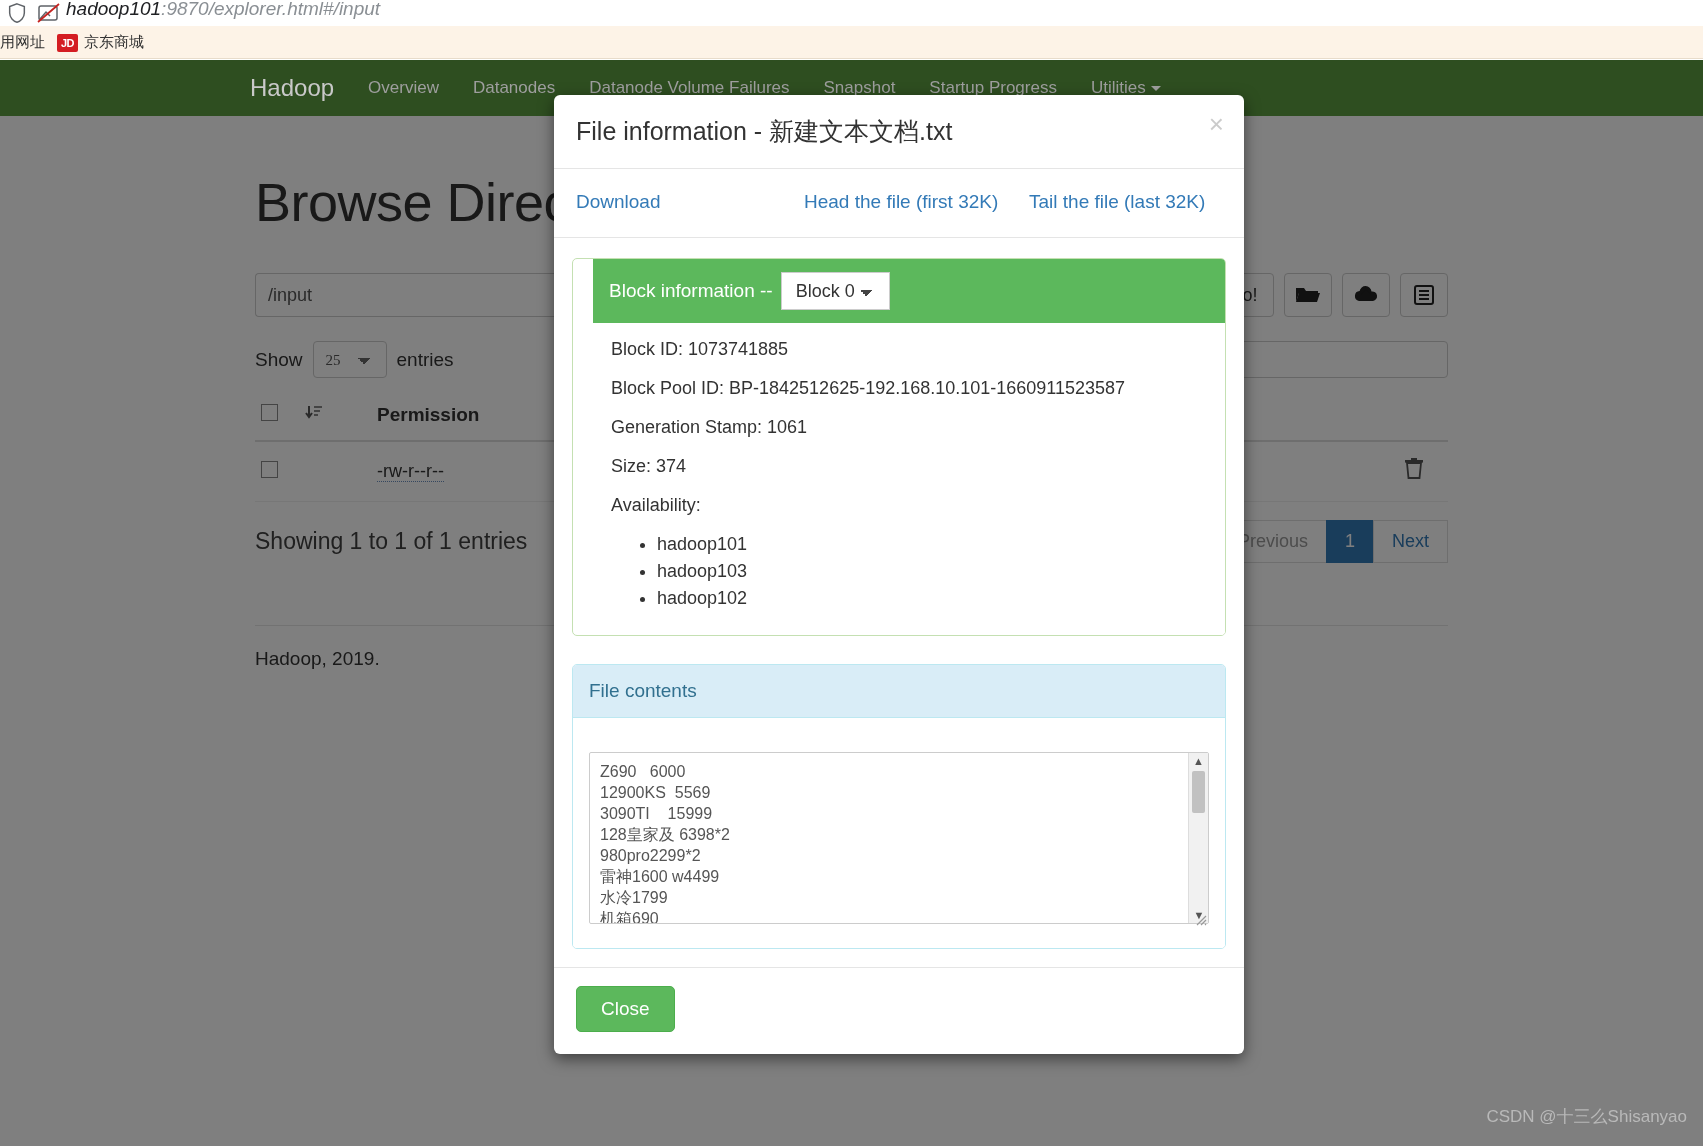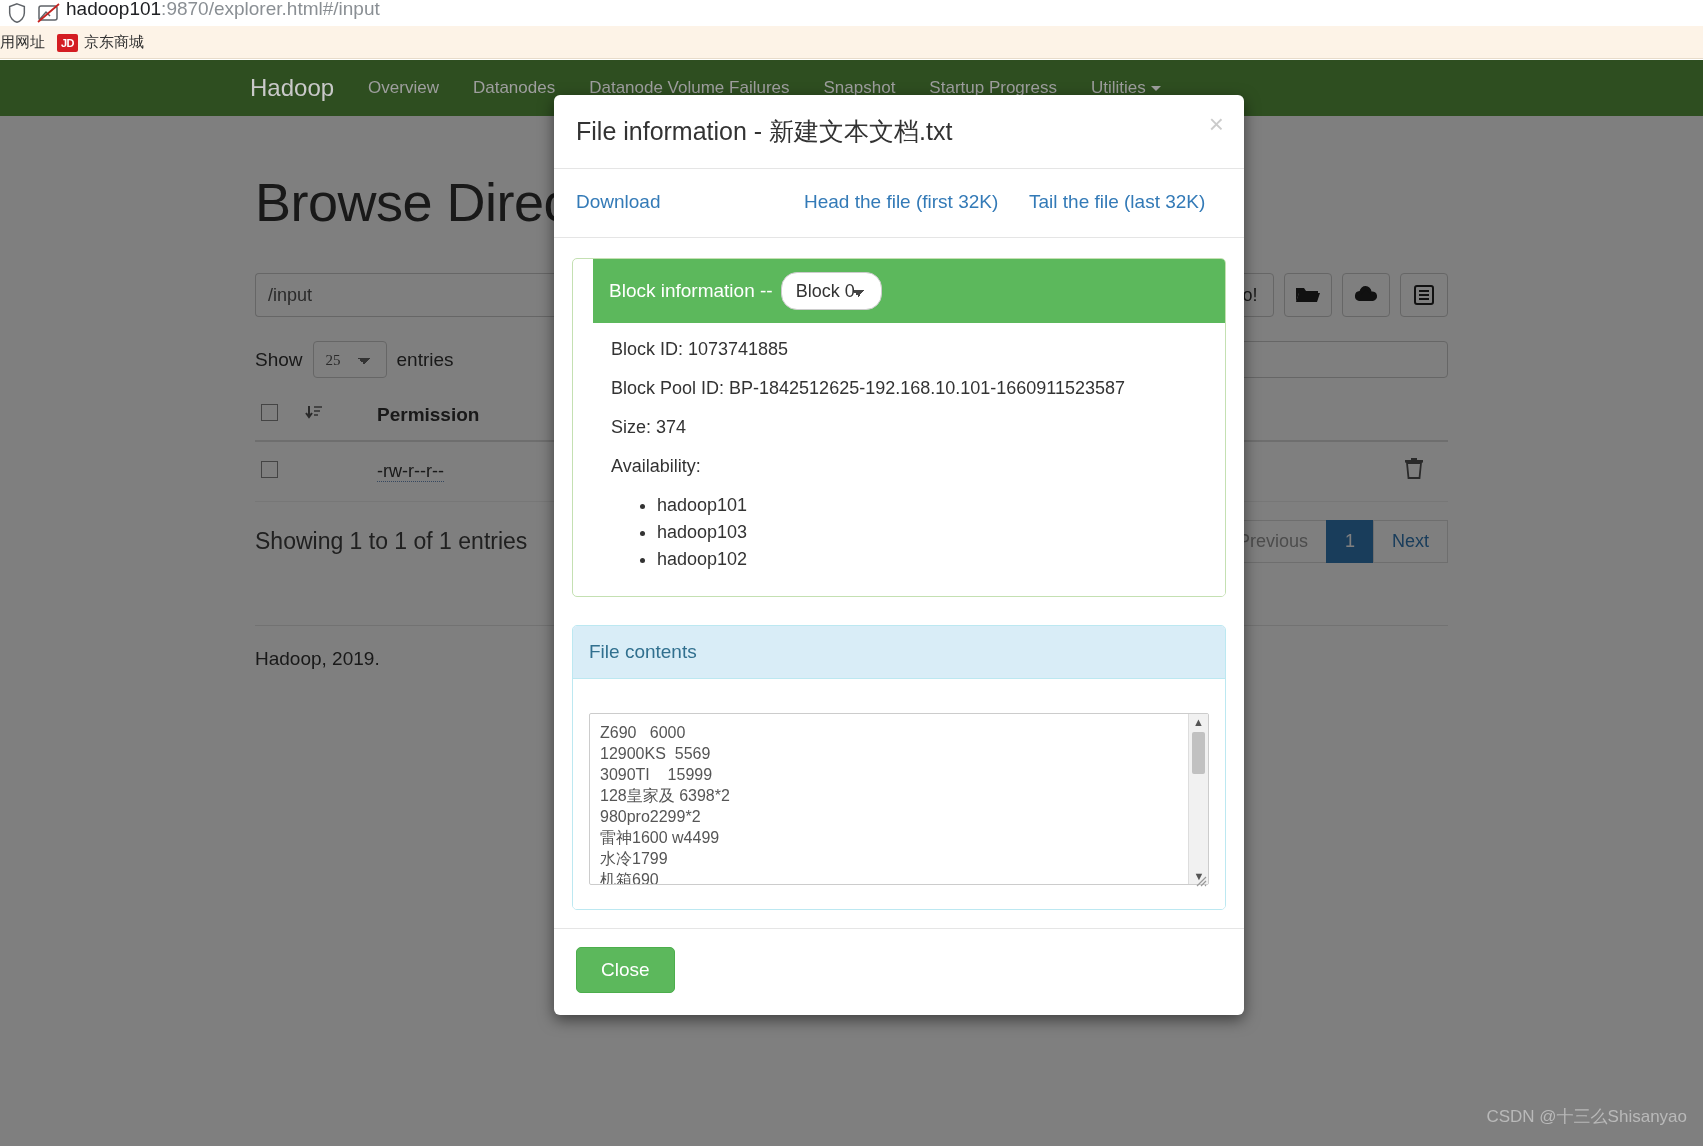--- a/index.html
+++ b/index.html
@@ -10,20 +10,21 @@
     background:#ffffff;
     overflow:hidden;
     position:relative;
   }
 
   
   .url-bar {
     position:absolute; top:0; left:0; width:1703px; height:26px;
     background:#ffffff; display:flex; align-items:center; padding-left:6px;
     overflow:hidden;
+    font-style:italic;
   }
   .shield-icon { width:22px; height:22px; flex:0 0 auto; }
   .pageicon { width:26px; height:22px; flex:0 0 auto; margin-left:8px;}
   .url-text {
     font-size:19px; color:#202124; white-space:nowrap;
     margin-left:4px; position:relative; top:-4px;
   }
   .url-text .dim { color:#8a8f94; }
 
   .bookmarks {
@@ -141,21 +142,21 @@
   .modal-links a { color:#337ab7; font-size:19px; text-decoration:none; }
   .ml1 { width:228px; } .ml2 { width:225px; }
   .modal-body { padding:20px 18px 18px 18px; }
 
   .panel-success { border:1px solid #c4e0b2; border-radius:5px; overflow:hidden;padding-left:20px; }
   .panel-success .ph {
     background:#5cb85c; padding:13px 16px; display:flex; align-items:center; gap:8px;
   }
   .ph-label { color:#fff; font-size:19px; }
   .block-select {
-    height:38px; width:101px; border:1px solid #ccc; border-radius:16px;
+    height:38px; width:109px; border:1px solid #ccc; border-radius:0;
     background:#fff; font-size:18px; color:#333; padding-left:14px;
     font-family:inherit; -webkit-appearance:none; appearance:none;
     background-image:linear-gradient(45deg,transparent 50%,#444 50%),linear-gradient(135deg,#444 50%,transparent 50%);
     background-position:calc(100% - 22px) 17px, calc(100% - 16px) 17px;
     background-size:7px 7px,7px 7px; background-repeat:no-repeat;
   }
   .panel-success .pb { padding:16px 18px 20px 18px; background:#fff; }
   .pb p { font-size:18px; color:#333; margin:0 0 18px 0; }
   .pb ul { margin:0; padding-left:46px; }
   .pb li { font-size:18px; color:#333; margin-bottom:6px; list-style:disc;}
@@ -358,20 +359,21 @@
     <div class="panel-success">
       <div class="ph">
         <span class="ph-label">Block information --</span>
         <select class="block-select">
           <option>Block 0</option>
         </select>
       </div>
       <div class="pb">
         <p>Block ID: 1073741885</p>
         <p>Block Pool ID: BP-1842512625-192.168.10.101-1660911523587</p>
+        <p>Generation Stamp: 1061</p>
         <p>Size: 374</p>
         <p>Availability:</p>
         <ul>
           <li>hadoop101</li>
           <li>hadoop103</li>
           <li>hadoop102</li>
         </ul>
       </div>
     </div>
 

